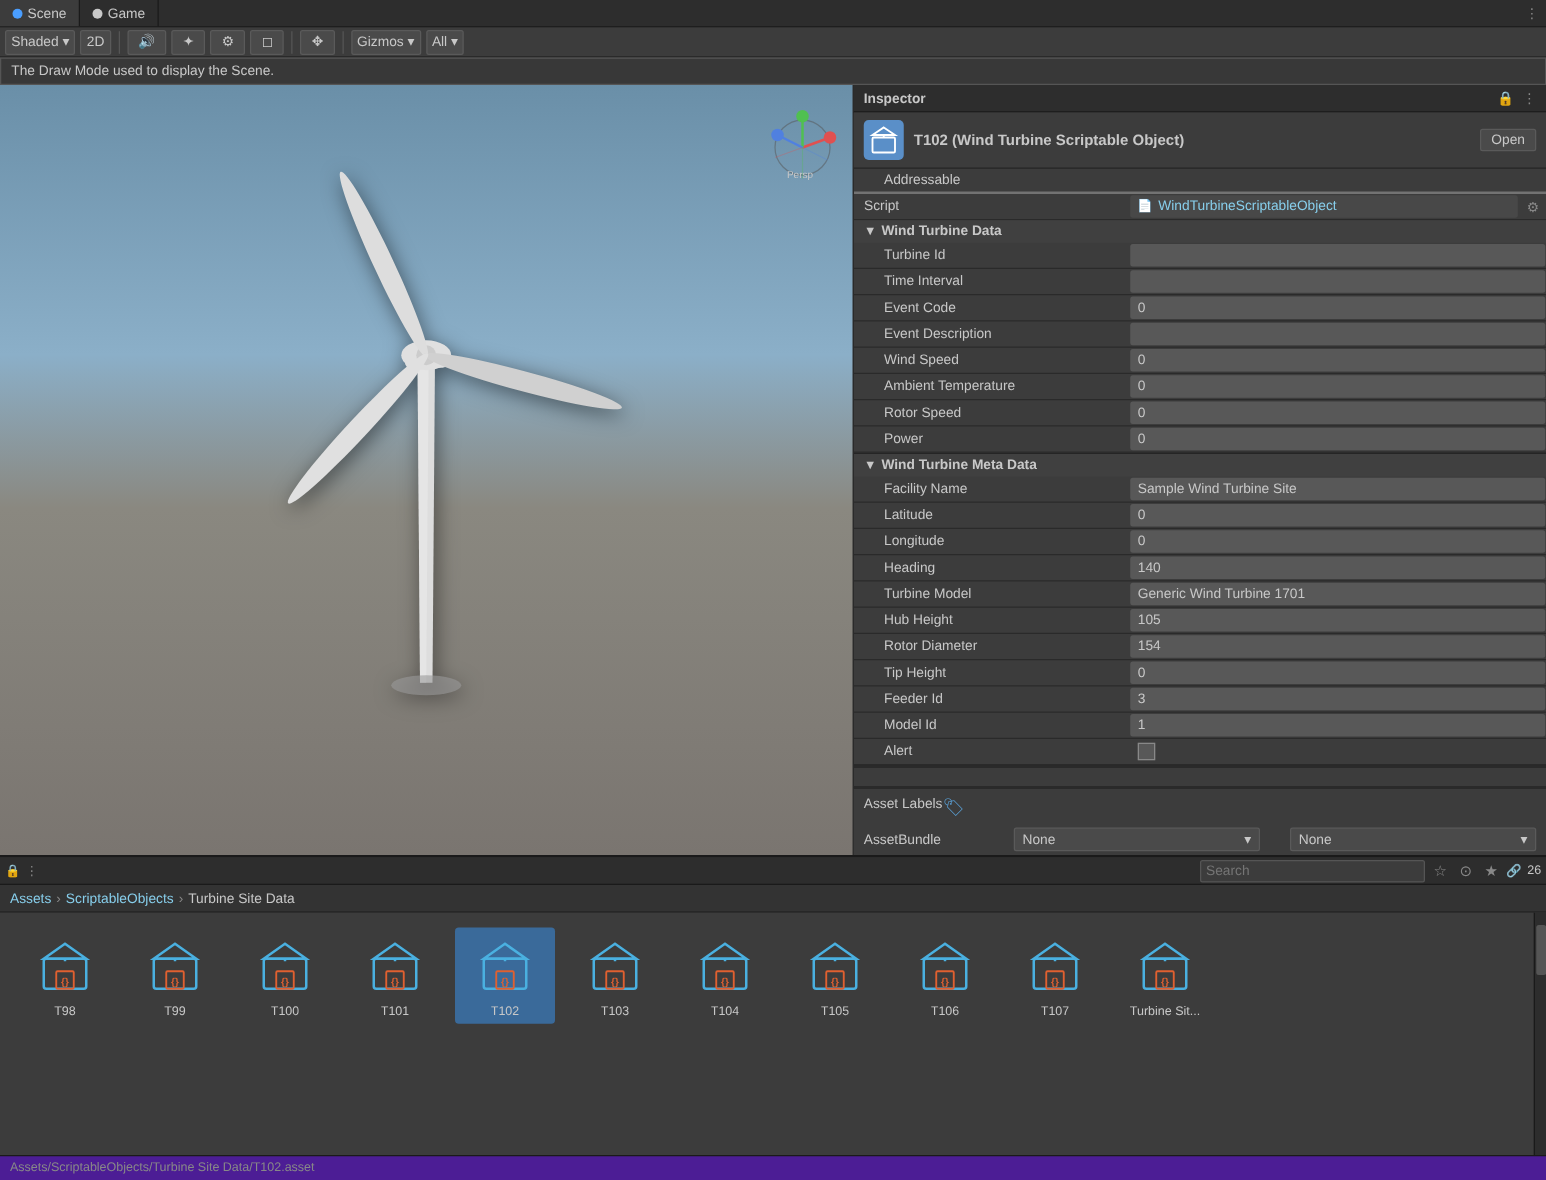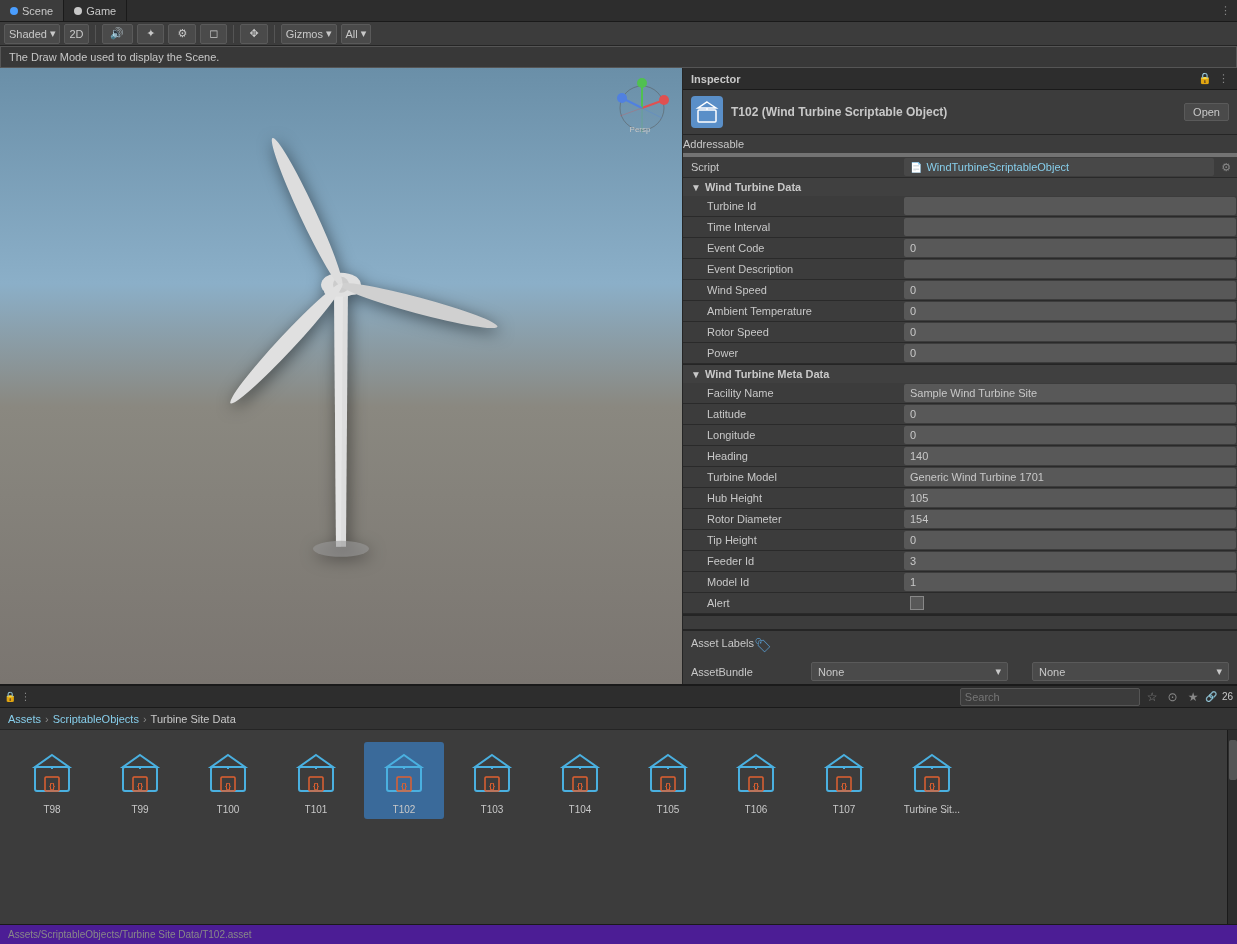--- a/index.html
+++ b/index.html
@@ -25,21 +25,21 @@
 
     
     .main-area { display: flex; flex: 1; overflow: hidden; }
 
     
     .scene-viewport { flex: 1; background: linear-gradient(180deg, #6a8fa8 0%, #8bafc8 35%, #8a8880 55%, #7a7570 100%); position: relative; display: flex; flex-direction: column; }
 
     .scene-content { flex: 1; position: relative; overflow: hidden; }
 
     
-    .gizmo { position: absolute; top: 10px; right: 10px; width: 60px; height: 60px; }
+    .gizmo { position: absolute; top: 20px; right: 10px; width: 60px; height: 60px; }
 
     
     .turbine-container { position: absolute; left: 50%; top: 50%; transform: translate(-50%, -60%); }
 
     
     .inspector { width: 555px; background: #3c3c3c; border-left: 1px solid #252525; display: flex; flex-direction: column; flex-shrink: 0; }
     .inspector-header { background: #2d2d2d; padding: 4px 8px; display: flex; align-items: center; justify-content: space-between; border-bottom: 1px solid #1a1a1a; height: 22px; text-align: right; }
     .inspector-title { color: #c8c8c8; font-size: 11px; font-weight: bold; }
     .inspector-icons { display: flex; gap: 6px; color: #888; }
 
@@ -48,21 +48,21 @@
     .object-name { color: #c8c8c8; font-size: 12px; font-weight: bold; flex: 1; }
     .object-actions { display: flex; gap: 4px; }
     .obj-btn { background: #4a4a4a; border: 1px solid #5a5a5a; color: #c8c8c8; font-size: 11px; padding: 2px 8px; cursor: pointer; border-radius: 2px; }
 
     .inspector-scroll { flex: 1; overflow-y: auto; overflow-x: hidden; }
     .inspector-scroll::-webkit-scrollbar { width: 8px; }
     .inspector-scroll::-webkit-scrollbar-track { background: #2d2d2d; }
     .inspector-scroll::-webkit-scrollbar-thumb { background: #555; }
 
     
-    .addressable-row { display: flex; align-items: center; padding: 3px 0; border-bottom: 4px solid #737373; background: #3c3c3c; }
+    .addressable-row { display: flex; align-items: center; padding: 3px 24px; border-bottom: 2px solid #737373; background: #3c3c3c; }
 
     
     .inspector-section { border-bottom: 1px solid #252525; }
     .section-header { display: flex; align-items: center; padding: 3px 8px; background: #404040; cursor: pointer; }
     .section-arrow { color: #c8c8c8; margin-right: 4px; font-size: 10px; }
     .section-title { color: #c8c8c8; font-size: 11px; font-weight: bold; }
 
     .inspector-row { display: flex; align-items: center; border-bottom: 1px solid #2a2a2a; min-height: 20px; }
     .row-label { width: 220px; padding: 2px 8px 2px 24px; color: #c8c8c8; font-size: 11px; flex-shrink: 0; }
     .row-value { flex: 1; background: #585858; border: none; color: #c8c8c8; font-size: 11px; padding: 2px 6px; min-height: 18px; display: flex; align-items: center; margin: 1px; border-radius: 2px; }

